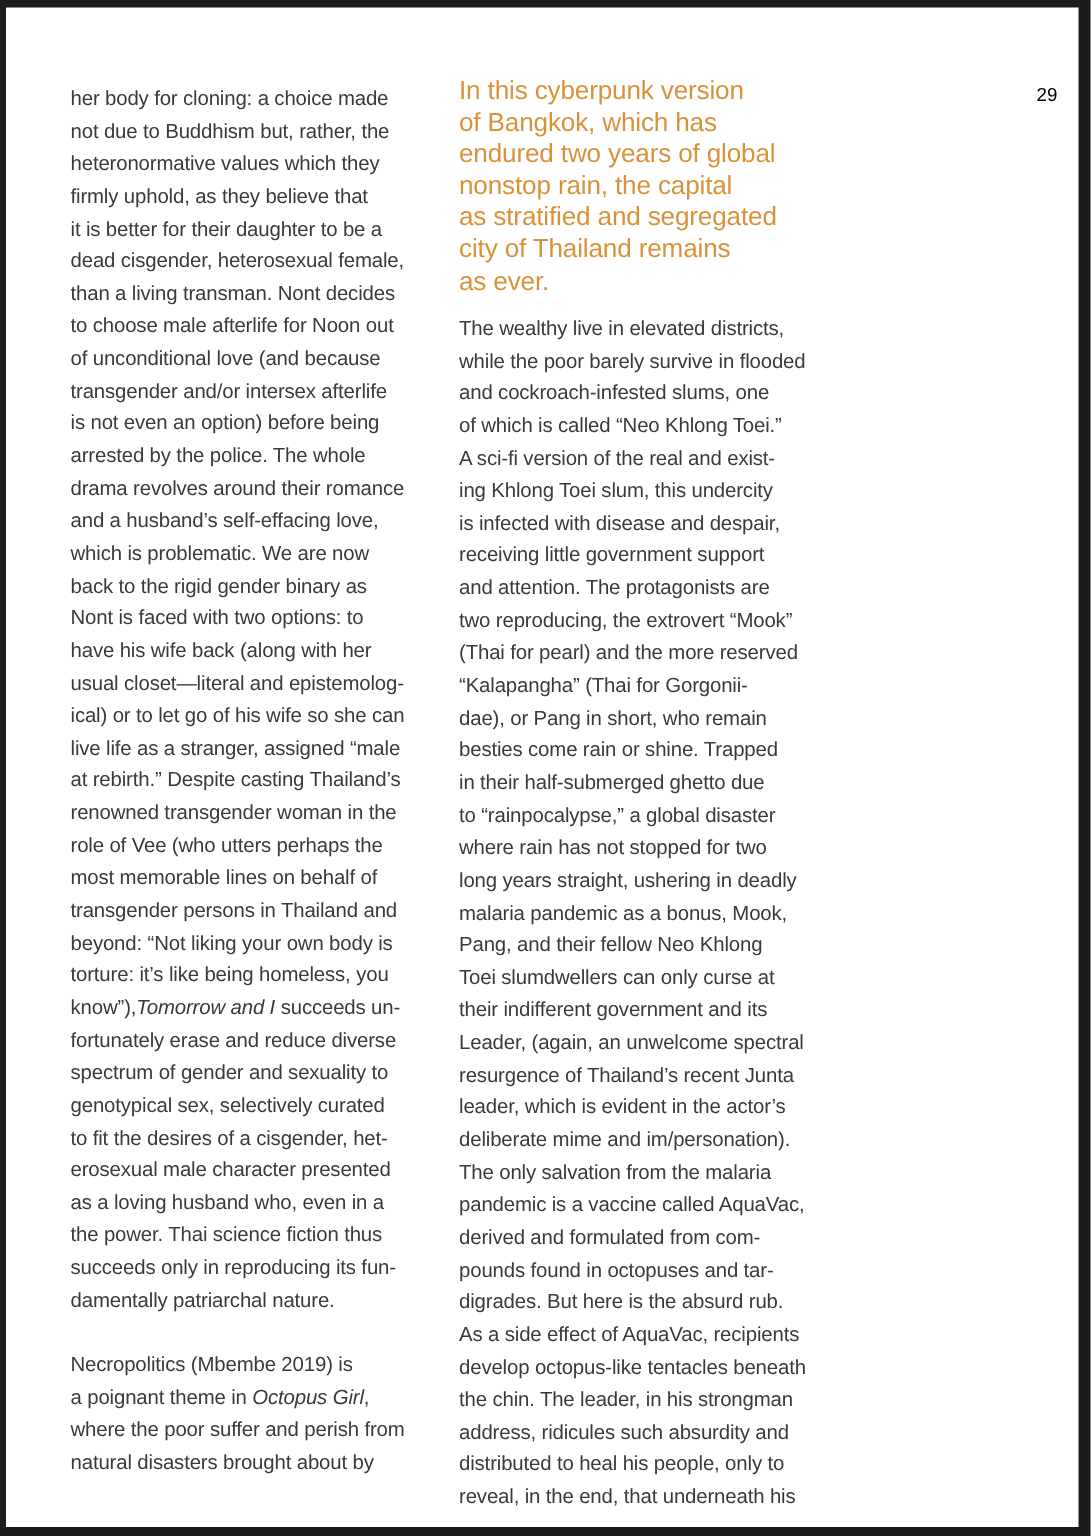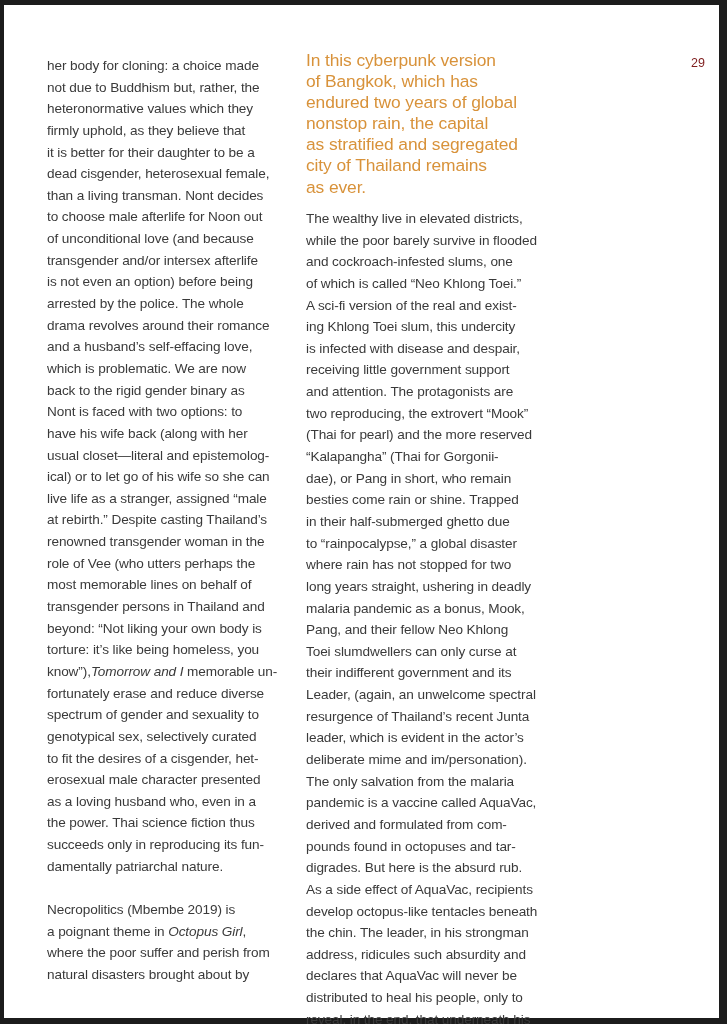--- a/index.html
+++ b/index.html
@@ -19,21 +19,21 @@
   .col-left { left:43px; top:50px; width:255px; }
   .col-right { left:302px; top:203px; width:260px; }
   .para-gap { height:21.65px; }
   .pullquote {
     position:absolute; left:302px; top:45px; width:260px;
     color:#d8923a; font-weight:normal; font-size:17.4px; line-height:21.1px;
     letter-spacing:-0.1px;
   }
   .pullquote .line { display:block; white-space:nowrap; }
   .page-number {
-    position:absolute; left:687px; top:51px; font-size:12.5px; color:#7f1d1d;
+    position:absolute; left:687px; top:51px; font-size:12.5px; color:#000000;
   }
   i { }
 </style>
 </head>
 <body>
 
 <div class="page">
 
   <div class="page-number">29</div>
 
@@ -61,21 +61,21 @@
         <span class="line">ical) or to let go of his wife so she can</span>
         <span class="line">live life as a stranger, assigned “male</span>
         <span class="line">at rebirth.” Despite casting Thailand’s</span>
         <span class="line">renowned transgender woman in the</span>
         <span class="line">role of Vee (who utters perhaps the</span>
         <span class="line">most memorable lines on behalf of</span>
         <span class="line">transgender persons in Thailand and</span>
         <span class="line">beyond: “Not liking your own body is</span>
         <span class="line">torture: it’s like being homeless, you</span>
       </div>
-    <span class="line"><span>know”),</span><i>Tomorrow and I</i><span> memorable un-</span></span>
+    <span class="line"><span>know”),</span><i>Tomorrow and I</i><span> succeeds un-</span></span>
     <div id="left-p1-rest">
         <span class="line">fortunately erase and reduce diverse</span>
         <span class="line">spectrum of gender and sexuality to</span>
         <span class="line">genotypical sex, selectively curated</span>
         <span class="line">to fit the desires of a cisgender, het-</span>
         <span class="line">erosexual male character presented</span>
         <span class="line">as a loving husband who, even in a</span>
         <span class="line">the power. Thai science fiction thus</span>
         <span class="line">succeeds only in reproducing its fun-</span>
         <span class="line">damentally patriarchal nature.</span>
@@ -131,19 +131,18 @@
         <span class="line">deliberate mime and im/personation).</span>
         <span class="line">The only salvation from the malaria</span>
         <span class="line">pandemic is a vaccine called AquaVac,</span>
         <span class="line">derived and formulated from com-</span>
         <span class="line">pounds found in octopuses and tar-</span>
         <span class="line">digrades. But here is the absurd rub.</span>
         <span class="line">As a side effect of AquaVac, recipients</span>
         <span class="line">develop octopus-like tentacles beneath</span>
         <span class="line">the chin. The leader, in his strongman</span>
         <span class="line">address, ridicules such absurdity and</span>
-        <span class="line">declares that AquaVac will never be</span>
         <span class="line">distributed to heal his people, only to</span>
         <span class="line">reveal, in the end, that underneath his</span>
       </div>
   </div>
 
 </div>
 
 </body></html>

